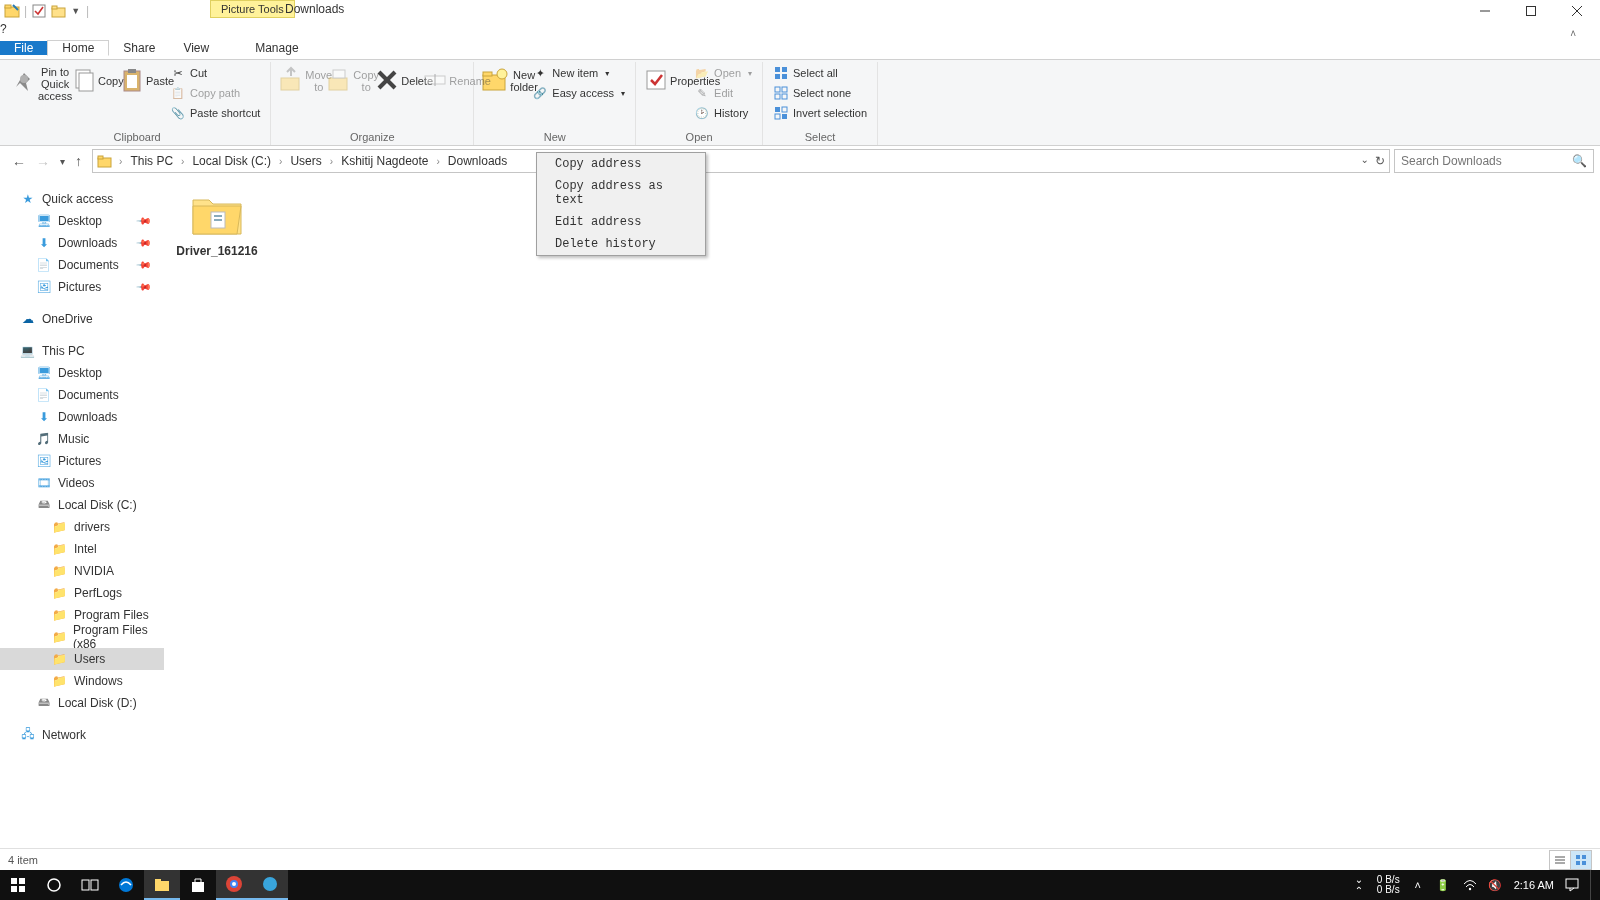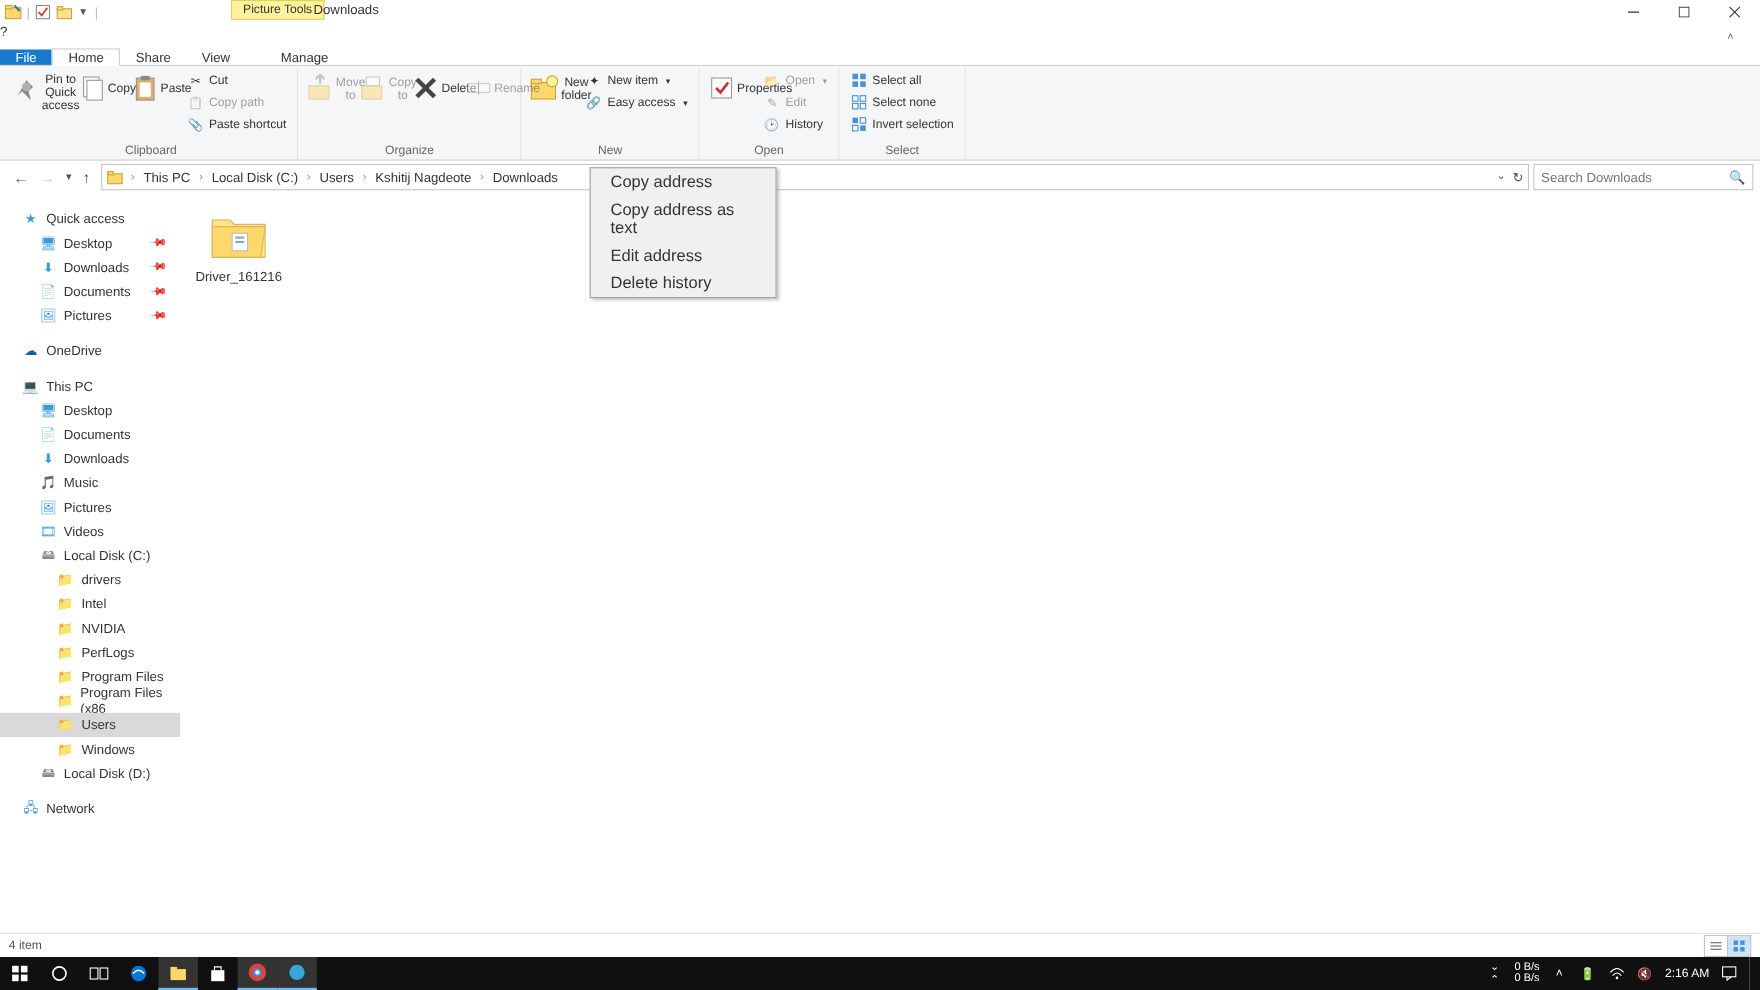--- a/index.html
+++ b/index.html
@@ -9,21 +9,21 @@
 .titlebar { height: 22px; background: #fff; display: flex; align-items: center; padding-left: 4px; position: relative; }
 .titlebar .qat { display: flex; align-items: center; gap: 4px; }
 .titlebar .qat-icon { width: 16px; height: 16px; display: inline-flex; align-items: center; justify-content: center; }
 .titlebar .tools-tab { position: absolute; left: 210px; top: 0; background: #fff29a; padding: 2px 10px; font-size: 11px; border: 1px solid #e0d060; }
 .titlebar .title-text { position: absolute; left: 285px; top: 2px; font-size: 12px; }
 .titlebar .win-controls { position: absolute; right: 0; top: 0; display: flex; }
 .titlebar .win-controls div { width: 46px; height: 22px; display: flex; align-items: center; justify-content: center; }
 .ribbon-collapse { position: absolute; right: 24px; top: 28px; font-size: 10px; color: #666; }
 
 
-.ribbon-tabs { height: 24px; display: flex; align-items: flex-end; border-bottom: 1px solid #d0d0d0; }
+.ribbon-tabs { height: 24px; display: flex; align-items: center; border-bottom: 1px solid #d0d0d0; }
 .ribbon-tabs .tab { padding: 0 14px; display: flex; align-items: center; font-size: 12px; cursor: default; }
 .ribbon-tabs .tab.file { background: #1979ca; color: #fff; }
 .ribbon-tabs .tab.active { background: #fff; border: 1px solid #d0d0d0; border-bottom: 1px solid #fff; margin-bottom: -1px; }
 .ribbon-tabs .tab.manage { margin-left: 18px; }
 
 
 .ribbon { height: 86px; background: #f5f6f7; border-bottom: 1px solid #d0d0d0; display: flex; padding: 2px 0 0 4px; }
 .ribbon-group { display: flex; flex-direction: column; justify-content: space-between; border-right: 1px solid #e3e3e3; padding: 0 6px 1px; }
 .ribbon-group .group-content { display: flex; align-items: flex-start; gap: 2px; }
 .ribbon-group .group-label { text-align: center; font-size: 11px; color: #666; padding: 1px 0; }
@@ -45,38 +45,38 @@
 .addr-bar { flex: 1; height: 24px; border: 1px solid #c5c5c5; display: flex; align-items: center; padding: 0 4px; gap: 4px; position: relative; background: #fff; }
 .addr-bar .crumb { display: flex; align-items: center; gap: 4px; font-size: 12px; padding: 0 2px; cursor: default; }
 .addr-bar .sep { color: #888; font-size: 10px; padding: 0 2px; }
 .addr-bar .tail-btns { margin-left: auto; display: flex; gap: 6px; color: #555; }
 .search-box { width: 200px; height: 24px; border: 1px solid #c5c5c5; display: flex; align-items: center; padding: 0 6px; color: #888; position: relative; }
 .search-box input { border: none; outline: none; width: 100%; font-size: 12px; color: #be185d; background: transparent; }
 .search-box .sicon { position: absolute; right: 6px; color: #666; }
 
 
 .context-menu { position: absolute; left: 536px; top: 152px; width: 170px; background: #f0f0f0; border: 1px solid #a0a0a0; box-shadow: 2px 2px 3px rgba(0,0,0,0.25); z-index: 50; }
-.context-menu .mitem { padding: 4px 12px 4px 18px; font-size: 15px; cursor: default; }
+.context-menu .mitem { padding: 4px 12px 4px 18px; font-size: 12px; cursor: default; font-family: Liberation Mono, monospace; }
 
 
 .main { display: flex; height: 626px; }
 .nav-pane { width: 164px; border-right: 0; overflow: hidden; padding-top: 12px; }
 .tree-item { display: flex; align-items: center; gap: 6px; font-size: 12px; padding: 2px 0 2px 20px; height: 22px; cursor: default; position: relative; }
 .tree-item.root { padding-left: 20px; }
 .tree-item.lvl1 { padding-left: 36px; }
 .tree-item.lvl2 { padding-left: 52px; }
 .tree-item.selected { background: #d9d9d9; }
 .tree-item .pin { position: absolute; right: 14px; color: #888; font-size: 10px; transform: rotate(45deg); }
 .tree-item .ticon { width: 16px; height: 16px; display: inline-flex; align-items: center; justify-content: center; }
 .tree-group-gap { height: 10px; }
 
 .content { flex: 1; padding: 12px 8px; position: relative; }
 .file-item { width: 90px; display: flex; flex-direction: column; align-items: center; gap: 4px; cursor: default; }
 .file-item .ficon { width: 56px; height: 52px; display: flex; align-items: center; justify-content: center; position: relative; }
-.file-item .flabel { font-size: 12px; text-align: center; }
+.file-item .flabel { font-size: 12px; text-align: center; font-weight: bold; }
 
 
 .statusbar { position: absolute; left: 0; bottom: 30px; width: 100%; height: 22px; border-top: 1px solid #e0e0e0; display: flex; align-items: center; padding: 0 8px; font-size: 11px; color: #555; background: #fff; }
 .statusbar .view-toggles { margin-left: auto; display: flex; }
 .statusbar .view-toggles div { width: 22px; height: 20px; border: 1px solid #c5c5c5; display: flex; align-items: center; justify-content: center; margin-left: -1px; }
 .statusbar .view-toggles .active { background: #cde6f7; }
 
 
 .taskbar { position: absolute; left: 0; bottom: 0; width: 100%; height: 30px; background: #101010; display: flex; align-items: center; color: #fff; }
 .taskbar .tbtn { width: 36px; height: 30px; display: flex; align-items: center; justify-content: center; cursor: default; }

